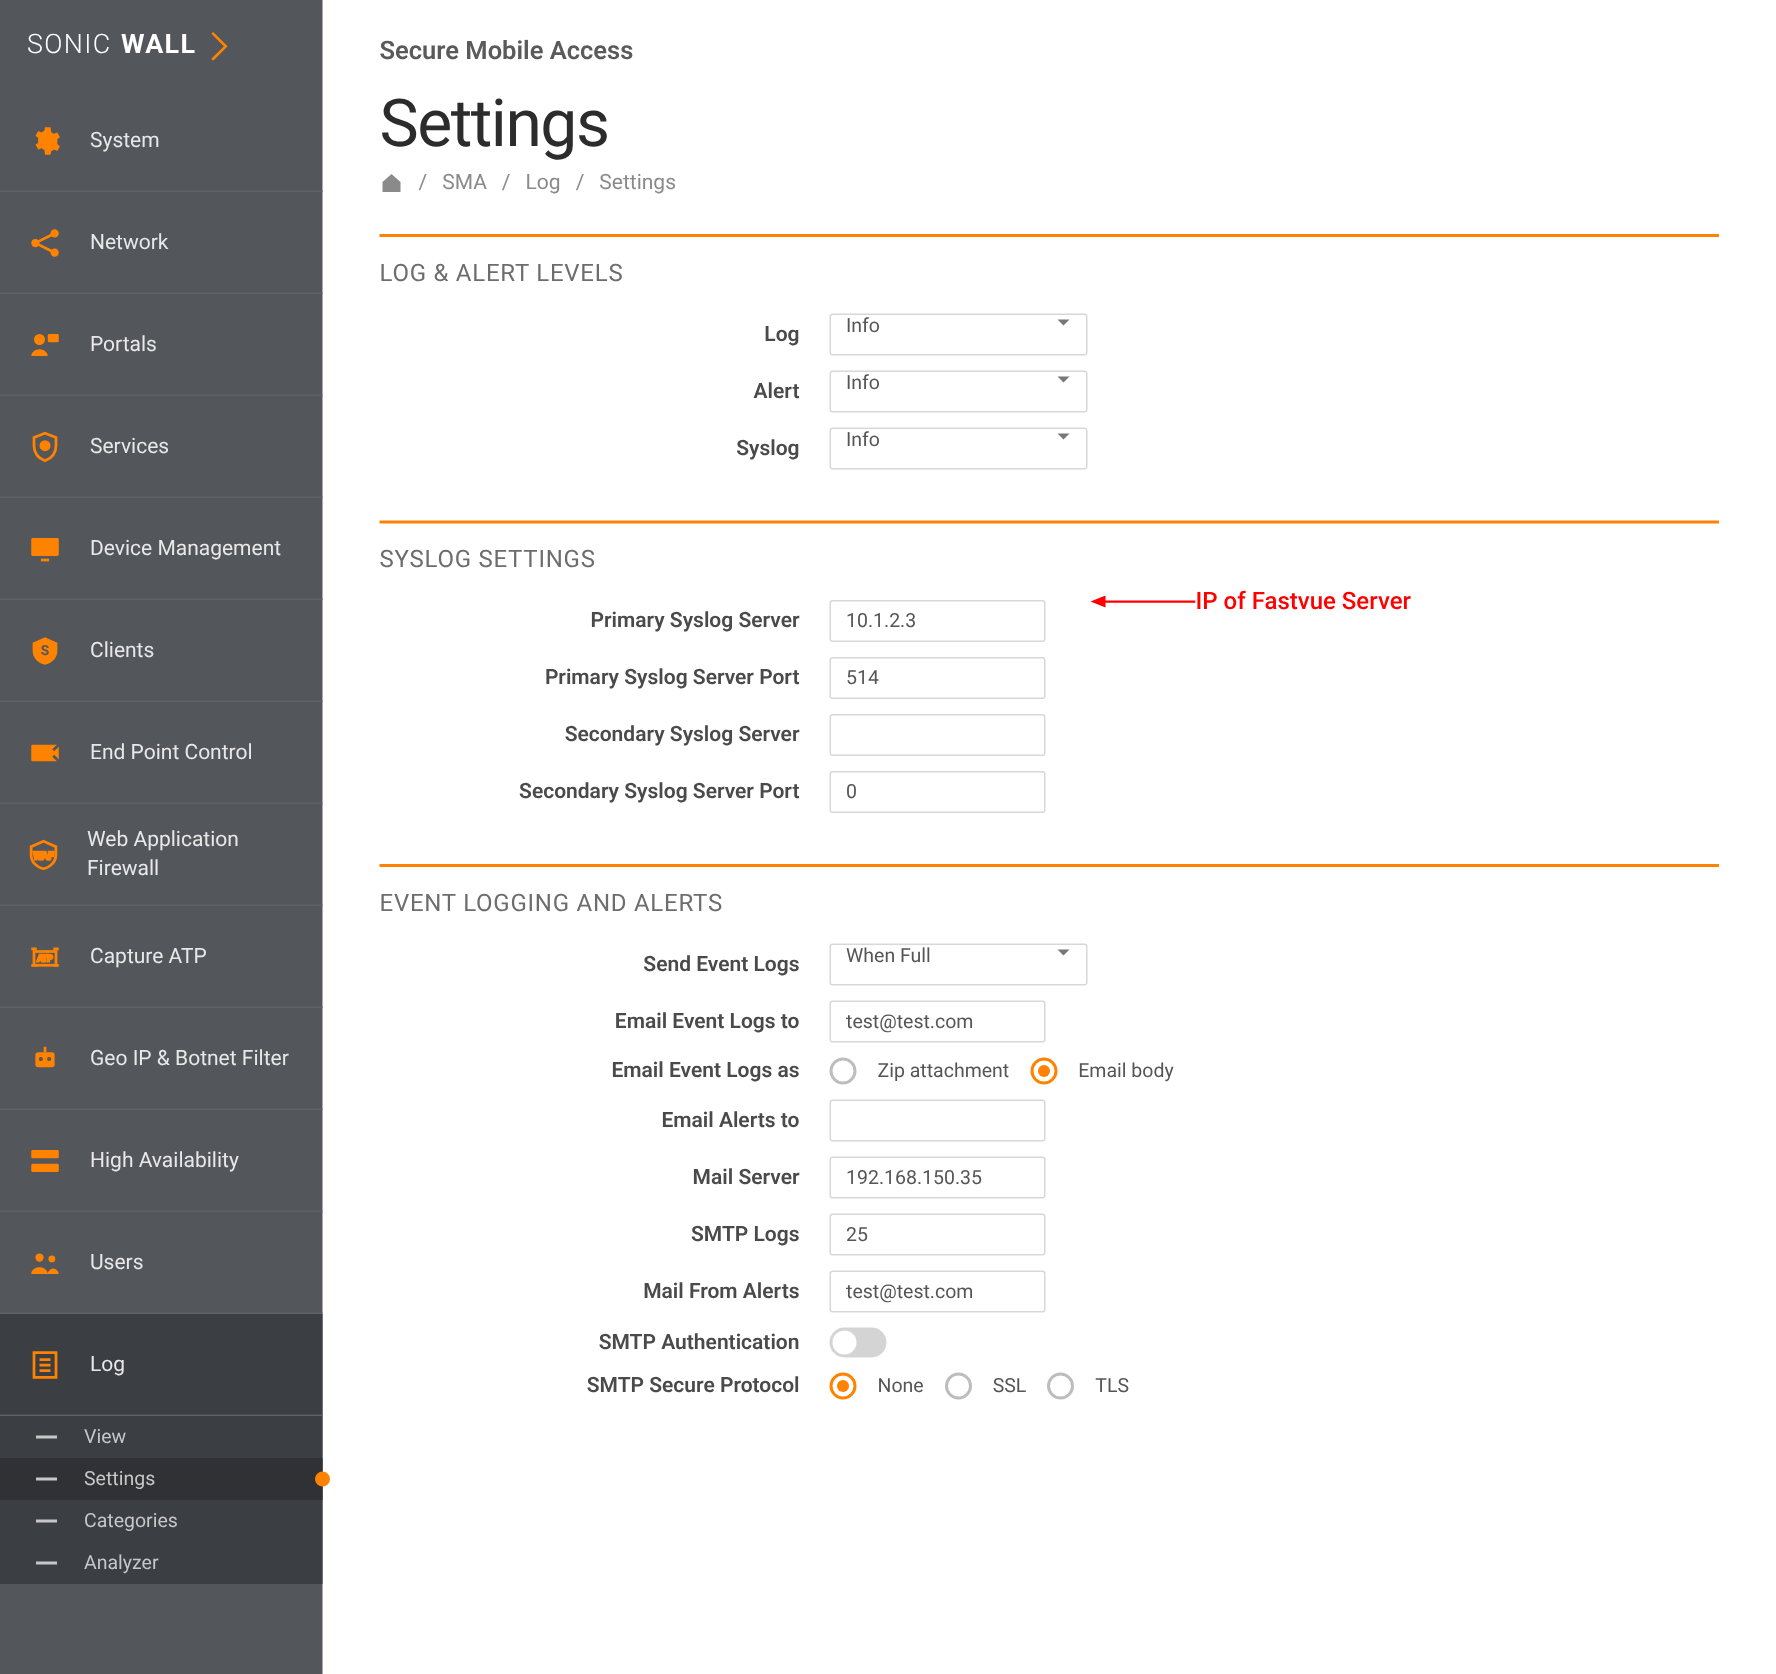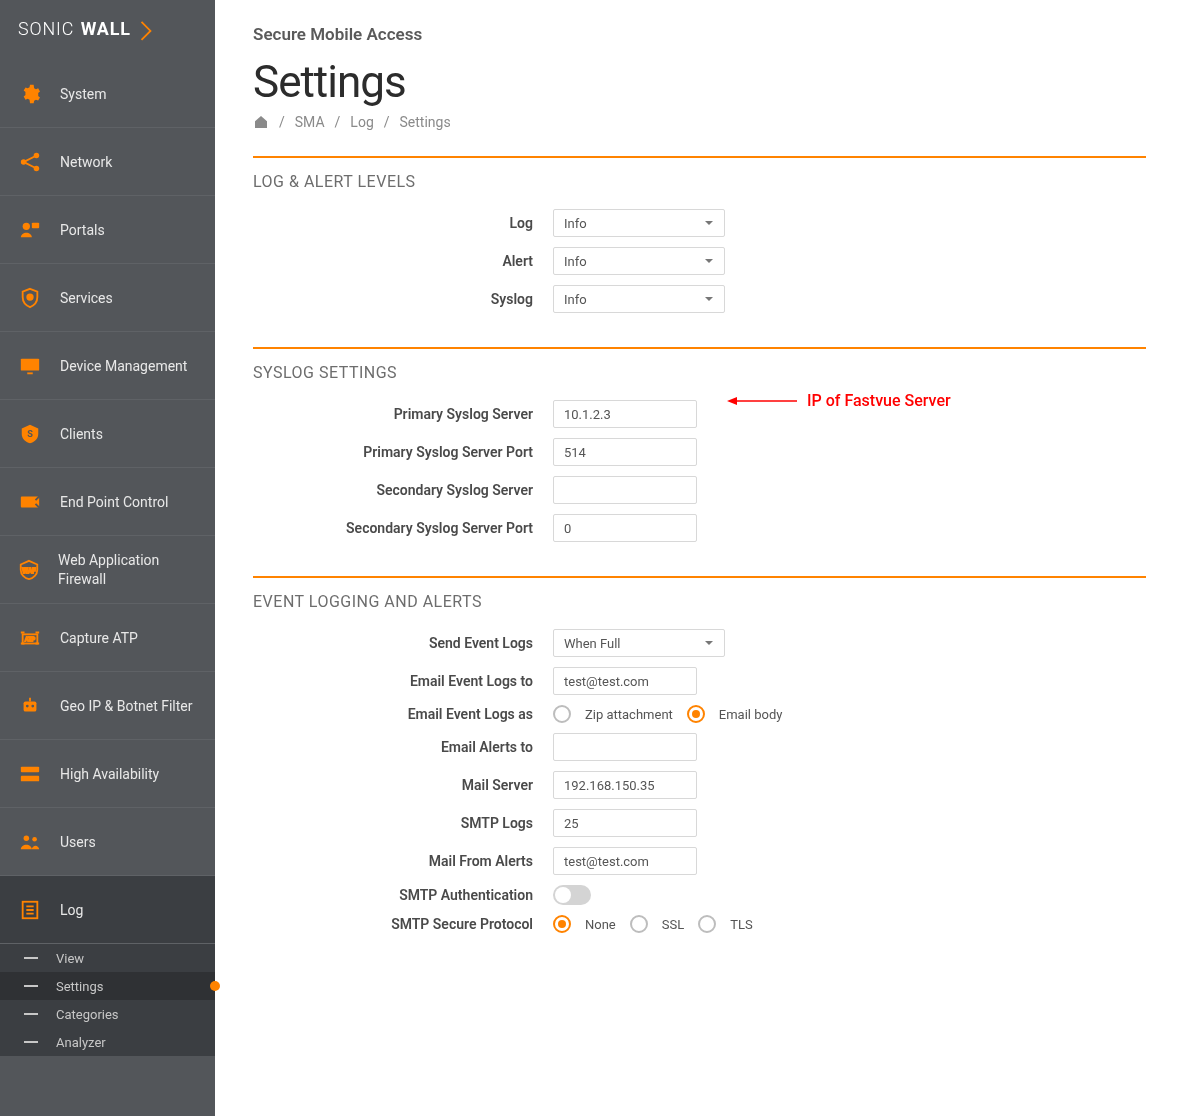--- a/index.html
+++ b/index.html
@@ -24,21 +24,21 @@
   .page-title { font-size: 44px; font-weight: 400; color: #2c2c2c; margin-bottom: 6px; letter-spacing: -1px; }
   .breadcrumb { font-size: 14px; color: #8a8a8a; display: flex; align-items: center; gap: 10px; margin-bottom: 26px; }
   .breadcrumb svg { width: 16px; height: 16px; fill: #8a8a8a; }
 
   .section { border-top: 2px solid #ff8300; padding-top: 14px; margin-bottom: 34px; }
   .section h2 { font-size: 16px; font-weight: 400; letter-spacing: .5px; color: #6d6d6d; margin-bottom: 18px; }
 
   .row { display: flex; align-items: center; margin-bottom: 10px; }
   .row label { width: 300px; text-align: right; padding-right: 20px; font-size: 14px; font-weight: 600; color: #4a4a4a; }
   .text-input { width: 144px; height: 28px; border: 1px solid #d8d8d8; border-radius: 2px; padding: 0 10px; font-size: 13px; color: #555; }
-  .select { width: 172px; height: 28px; border: 1px solid #d8d8d8; border-radius: 2px; padding: 0 10px; font-size: 13px; color: #555; display: flex; align-items: center; justify-content: space-between; cursor: pointer; background:#fff; }
+  .select { width: 172px; height: 28px; border: 1px solid #d8d8d8; border-radius: 2px; padding: 0 10px; font-size: 13px; color: #555; display: flex; align-items: flex-start; justify-content: space-between; cursor: pointer; background:#fff; }
   .select svg { width: 10px; height: 10px; fill: #777; }
 
   .radio-group { display: flex; align-items: center; gap: 14px; font-size: 13px; color: #555; }
   .radio { width: 18px; height: 18px; border: 2px solid #bdbdbd; border-radius: 50%; display: inline-flex; align-items: center; justify-content: center; cursor: pointer; }
   .radio.checked { border-color: #ff8300; }
   .radio.checked::after { content:""; width: 8px; height: 8px; background:#ff8300; border-radius:50%; }
 
   .toggle { width: 38px; height: 20px; background: #d4d4d4; border-radius: 10px; position: relative; cursor: pointer; }
   .toggle::after { content:""; position:absolute; left:2px; top:2px; width:16px; height:16px; background:#fff; border-radius:50%; }
 
@@ -264,21 +264,21 @@
     <div class="row">
       <label>Secondary Syslog Server Port</label>
       <input class="text-input" value="0" style="">
     </div>
 
     <div class="annotation" style="left:474px; top:42px;">
       <svg viewBox="0 0 70 12">
         <line x1="70" y1="6" x2="6" y2="6" stroke="#ff0000" stroke-width="1.5"></line>
         <polygon points="0,6 10,2 10,10" fill="#ff0000"></polygon>
       </svg>
-      <span style="margin-left:10px;">IP of Fastvue Server</span>
+      <span style="">IP of Fastvue Server</span>
     </div>
   </div>
 
   <div class="section">
     <h2>EVENT LOGGING AND ALERTS</h2>
 
     <div class="row">
       <label>Send Event Logs</label>
       <div class="select">
           <span>When Full</span>

